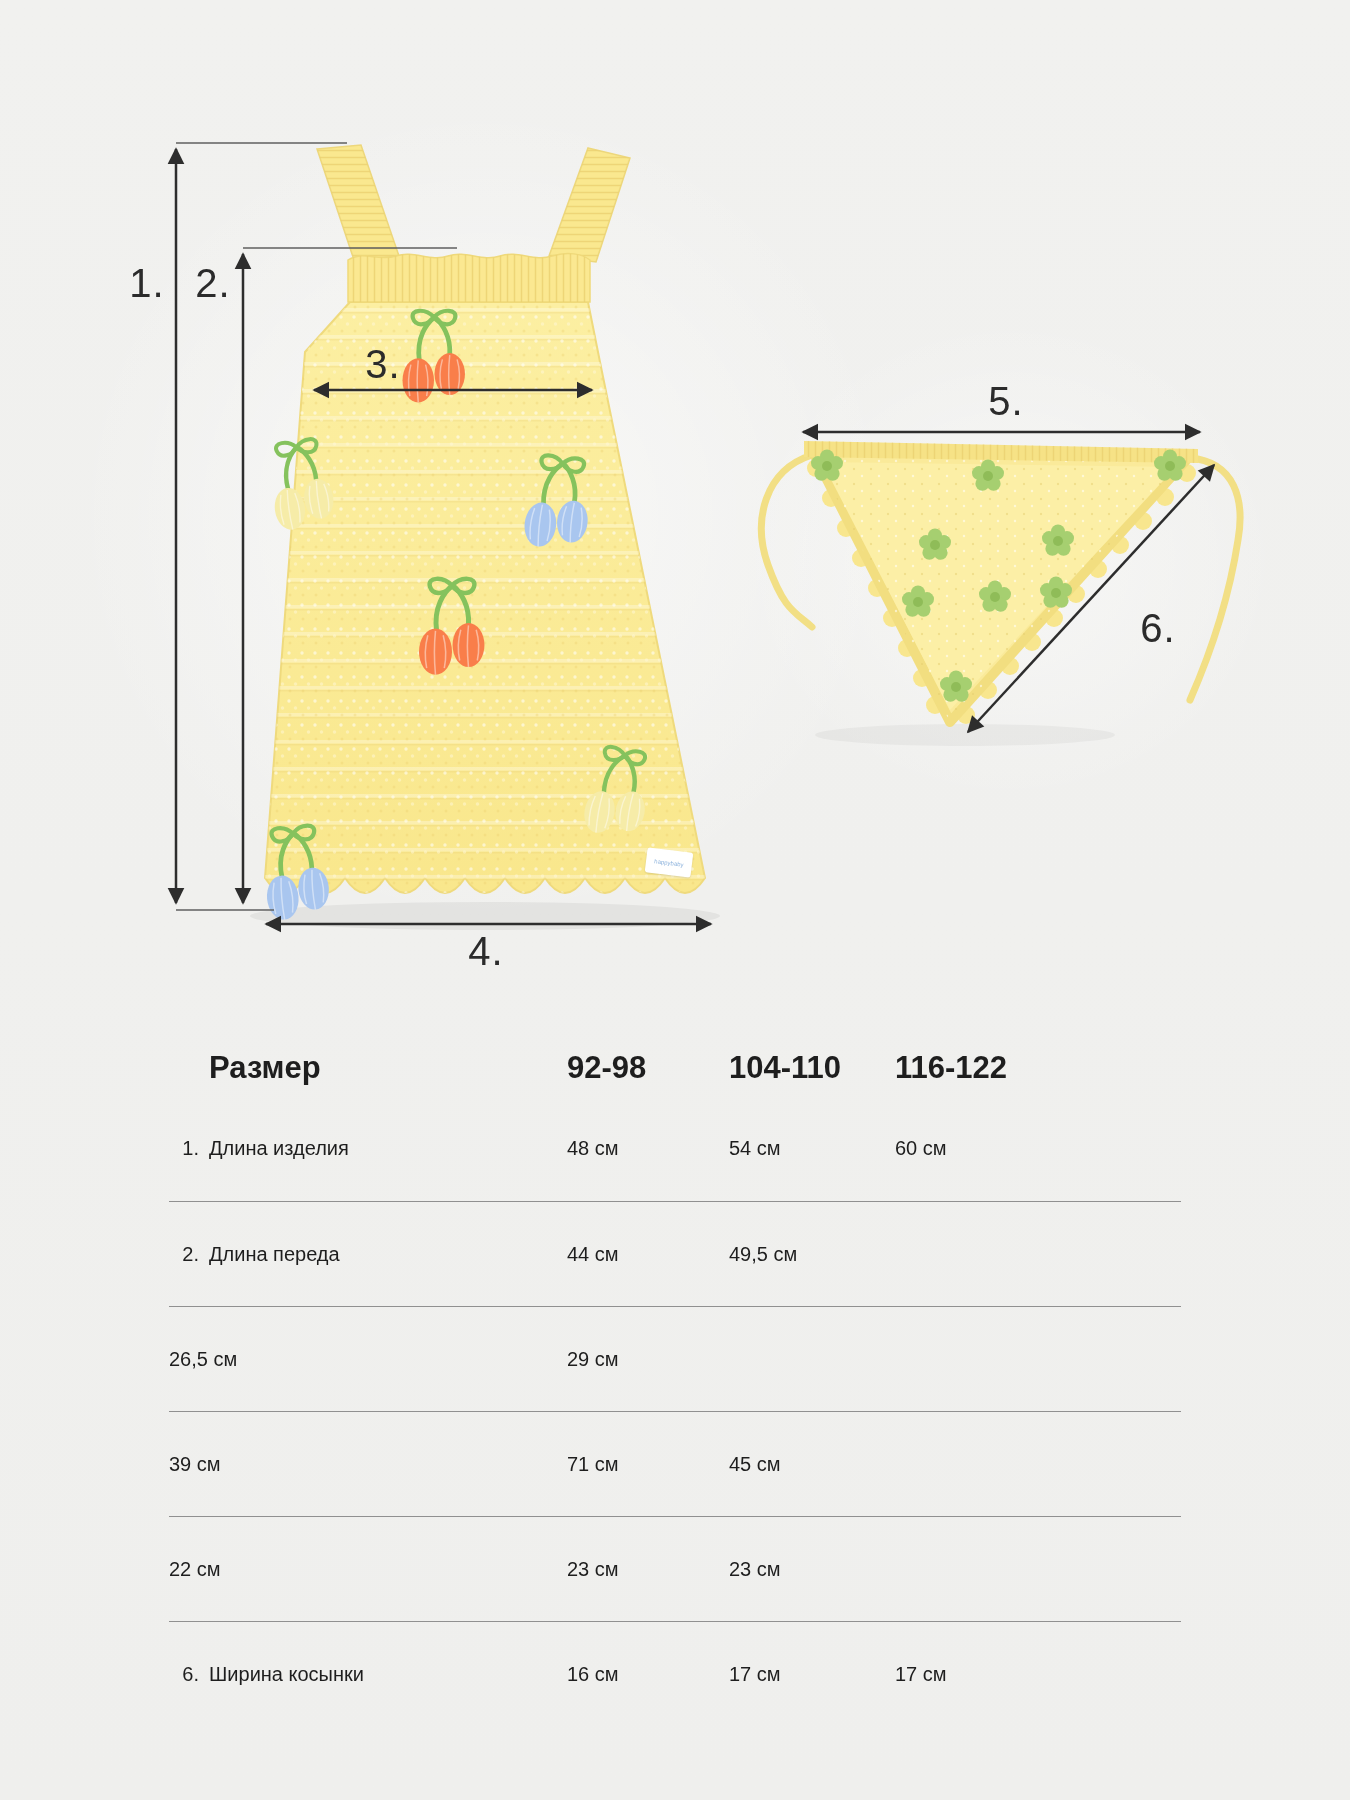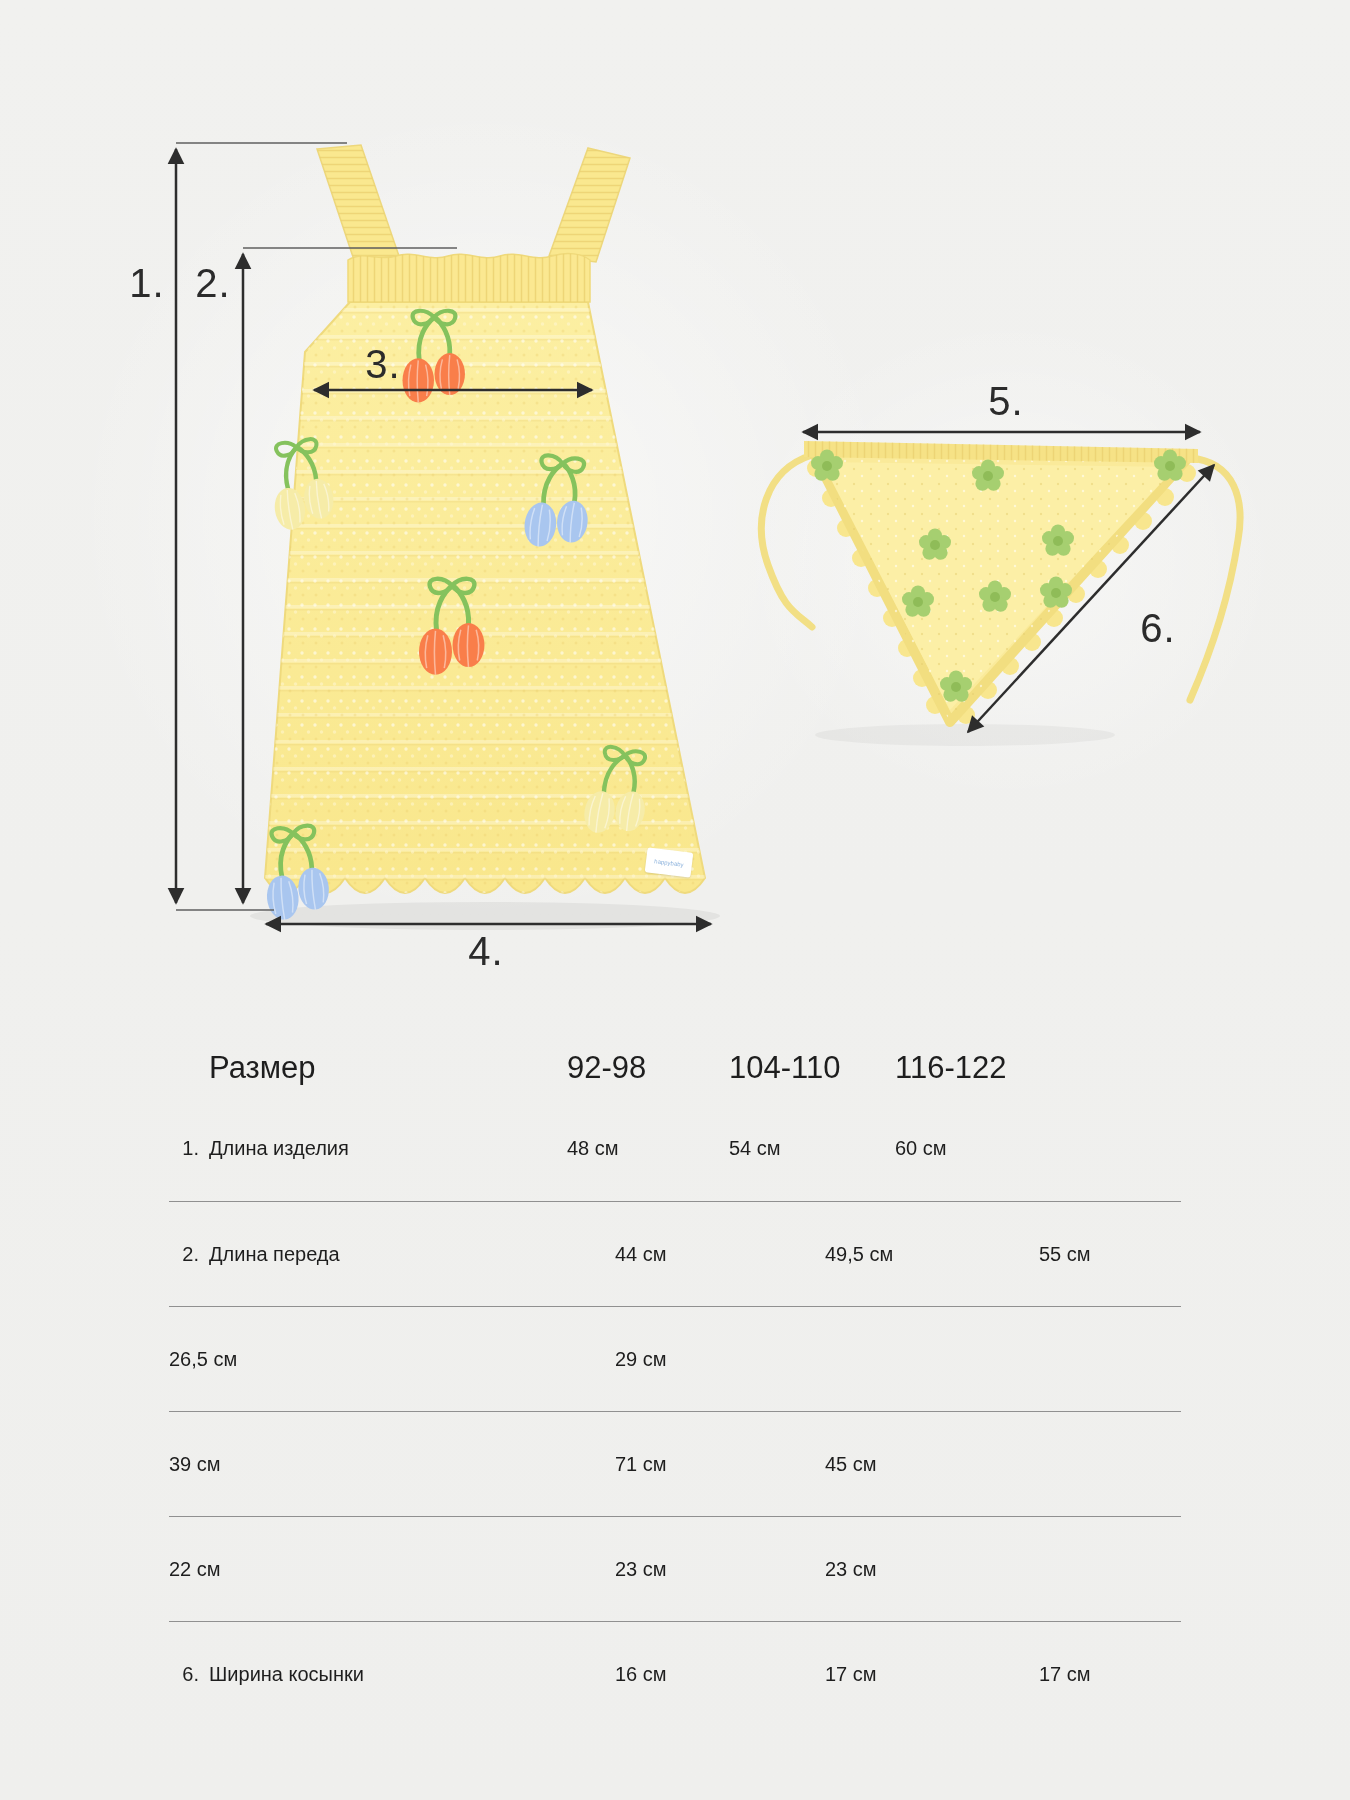--- a/index.html
+++ b/index.html
@@ -27,22 +27,22 @@
     font-size:6px;color:#8fb4dd;overflow:hidden;
   }
   
   .size-table{
     position:absolute;left:169px;top:1040px;width:1012px;color:#1e1e1e;
   }
   .trow{
     display:grid;grid-template-columns:398px 162px 166px 1fr;
     align-items:center;height:105px;font-size:20px;
   }
-  .trow.thead{height:56px;font-weight:400;font-size:31px;}
-  .trow.sep{border-top:1px solid #909090;gap:48px;}
+  .trow.thead{height:56px;font-weight:700;font-size:31px;}
+  .trow.sep{border-top:1px solid #909090;}
   .rownum{display:inline-block;min-width:30px;text-align:right;margin-right:10px;}
   .cell{white-space:nowrap;}
 </style>
 </head>
 <body>
 
 <div class="canvas">
 
   <svg class="layer" width="1350" height="1800" viewBox="0 0 1350 1800">
     <defs>
@@ -226,21 +226,20 @@
       <div class="cell"><span class="rownum">1.</span><span>Длина изделия</span></div>
       <div class="cell">48 см</div>
       <div class="cell">54 см</div>
       <div class="cell">60 см</div>
     </div>
 
     <div class="trow sep">
       <div class="cell"><span class="rownum">2.</span><span>Длина переда</span></div>
       <div class="cell">44 см</div>
       <div class="cell">49,5 см</div>
-      <div class="cell">55 см</div>
     </div>
 
     <div class="trow sep">
       <div class="cell">26,5 см</div>
       <div class="cell">29 см</div>
     </div>
 
     <div class="trow sep">
       <div class="cell">39 см</div>
       <div class="cell">71 см</div>

